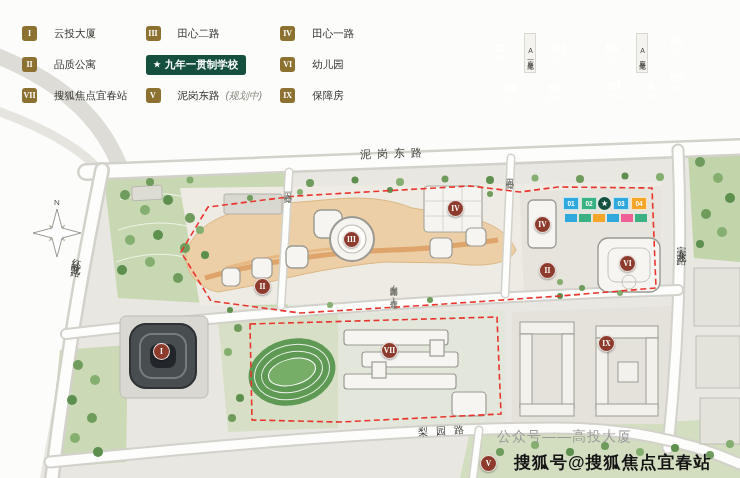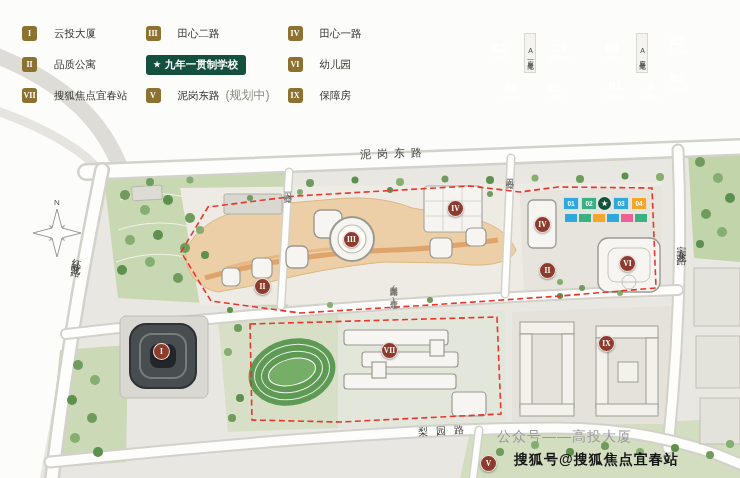--- a/index.html
+++ b/index.html
@@ -9,21 +9,21 @@
   .map-svg { position:absolute; left:0; top:0; width:740px; height:478px; }
 
   
   .legend { position:absolute; left:22px; top:24px; display:flex; gap:18px; }
   .lcol { display:flex; flex-direction:column; gap:12px; }
   .litem { display:flex; align-items:center; gap:6px; height:19px; }
   .lbadge { width:15px; height:15px; border-radius:3px; color:#fff; font-size:8px; font-weight:bold;
             display:flex; align-items:center; justify-content:center;
             font-family:"Liberation Serif", serif; flex:0 0 auto; }
   .llabel { font-size:10.5px; font-weight:normal; color:#32322c; white-space:nowrap;margin-left:11px; }
-  .lnote  { font-size:12px; color:#8b8b83; }
+  .lnote  { font-size:10px; color:#8b8b83;font-style:italic; }
   .star-pill { display:flex; align-items:center; gap:4px; color:#fff; border-radius:3px;
                padding:3px 8px; font-size:10.5px; font-weight:bold; white-space:nowrap; }
   .star-pill .star { font-size:8px; }
 
   
   .unit-box { position:absolute; border-radius:2px; color:#fff; display:flex; flex-direction:column;
               align-items:center; justify-content:center; line-height:1.15; }
   .unit-name { font-size:10px; font-weight:bold; }
   .unit-area { font-size:7px; }
   .vstrip { position:absolute; display:flex; align-items:center; justify-content:center;
@@ -40,21 +40,21 @@
               display:flex; align-items:center; justify-content:center; border:1px solid rgba(255,255,255,.9); }
   .unit-chip { position:absolute; width:16px; height:13px; color:#fff; font-size:6.5px; font-weight:bold;
                display:flex; align-items:center; justify-content:center; border:0.5px solid rgba(255,255,255,.7); }
   .road-label { position:absolute; color:#3e3e38; font-weight:500; white-space:nowrap; }
   .rl-h  { font-size:11px; letter-spacing:6px; }
   .rl-h2 { font-size:10px; letter-spacing:8px; }
   .rl-v  { writing-mode:vertical-rl; text-orientation:upright; font-size:10px; letter-spacing:3px; }
   .rl-vs { writing-mode:vertical-rl; text-orientation:upright; font-size:8px; letter-spacing:1px; color:#6e6e66; }
 
   .wm1 { position:absolute; left:497px; top:428px; font-size:14px; color:#9a9a9a; letter-spacing:1px; }
-  .wm2 { position:absolute; left:514px; top:451px; font-size:14px; color:#141414; font-weight:600; letter-spacing:1px; }
+  .wm2 { position:absolute; left:514px; top:451px; font-size:17px; color:#141414; font-weight:600; letter-spacing:1px; }
 </style>
 </head>
 <body>
 
 <div class="stage">
 
   <svg class="map-svg" viewBox="0 0 740 478">
 
     <g>
       <polygon points="96,170 740,148 740,478 40,478" fill="#e9e7e1"></polygon>

